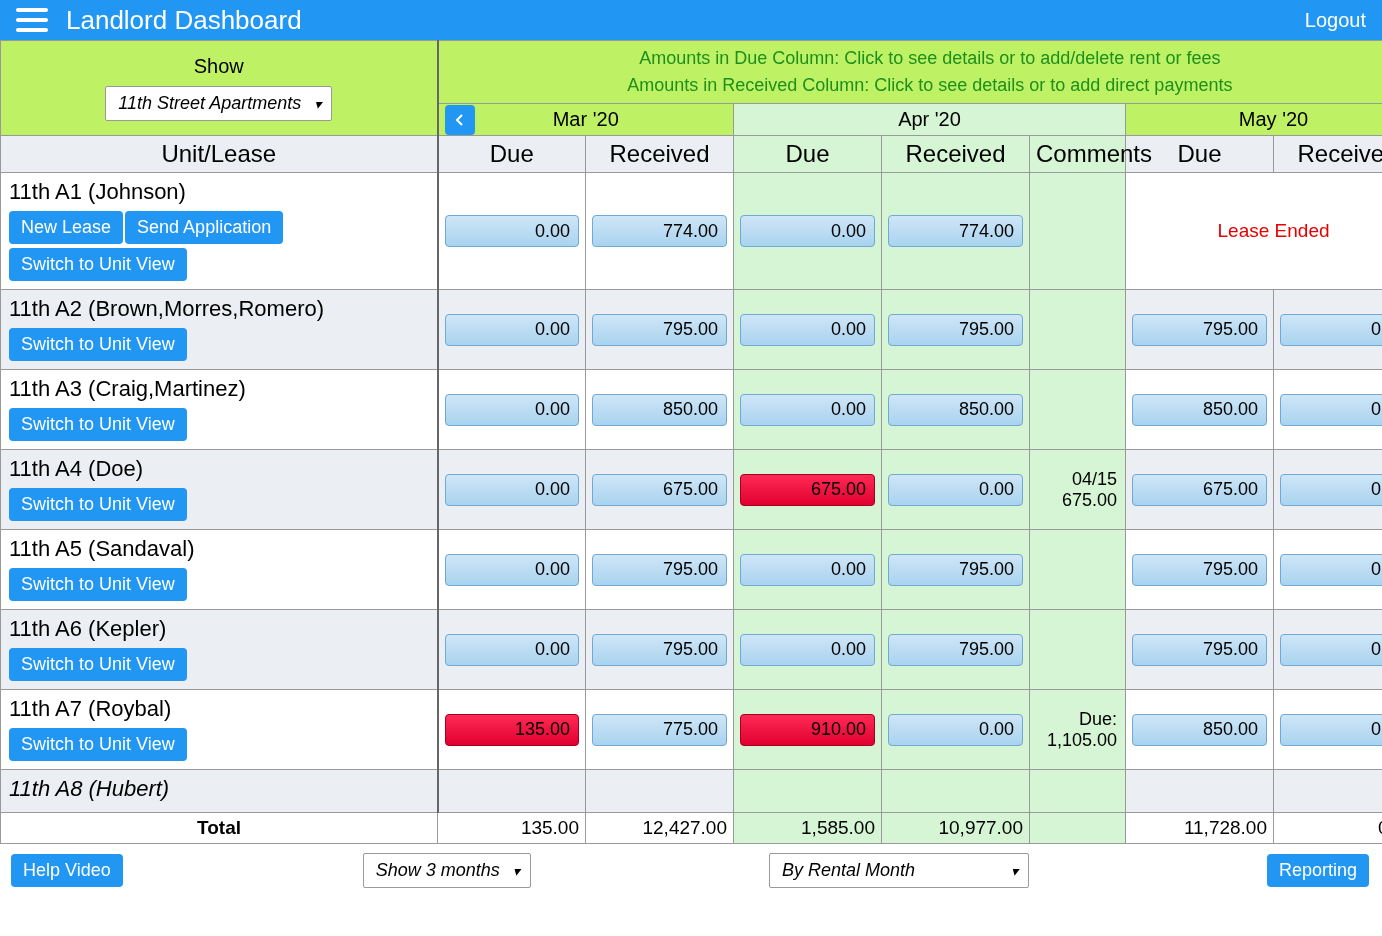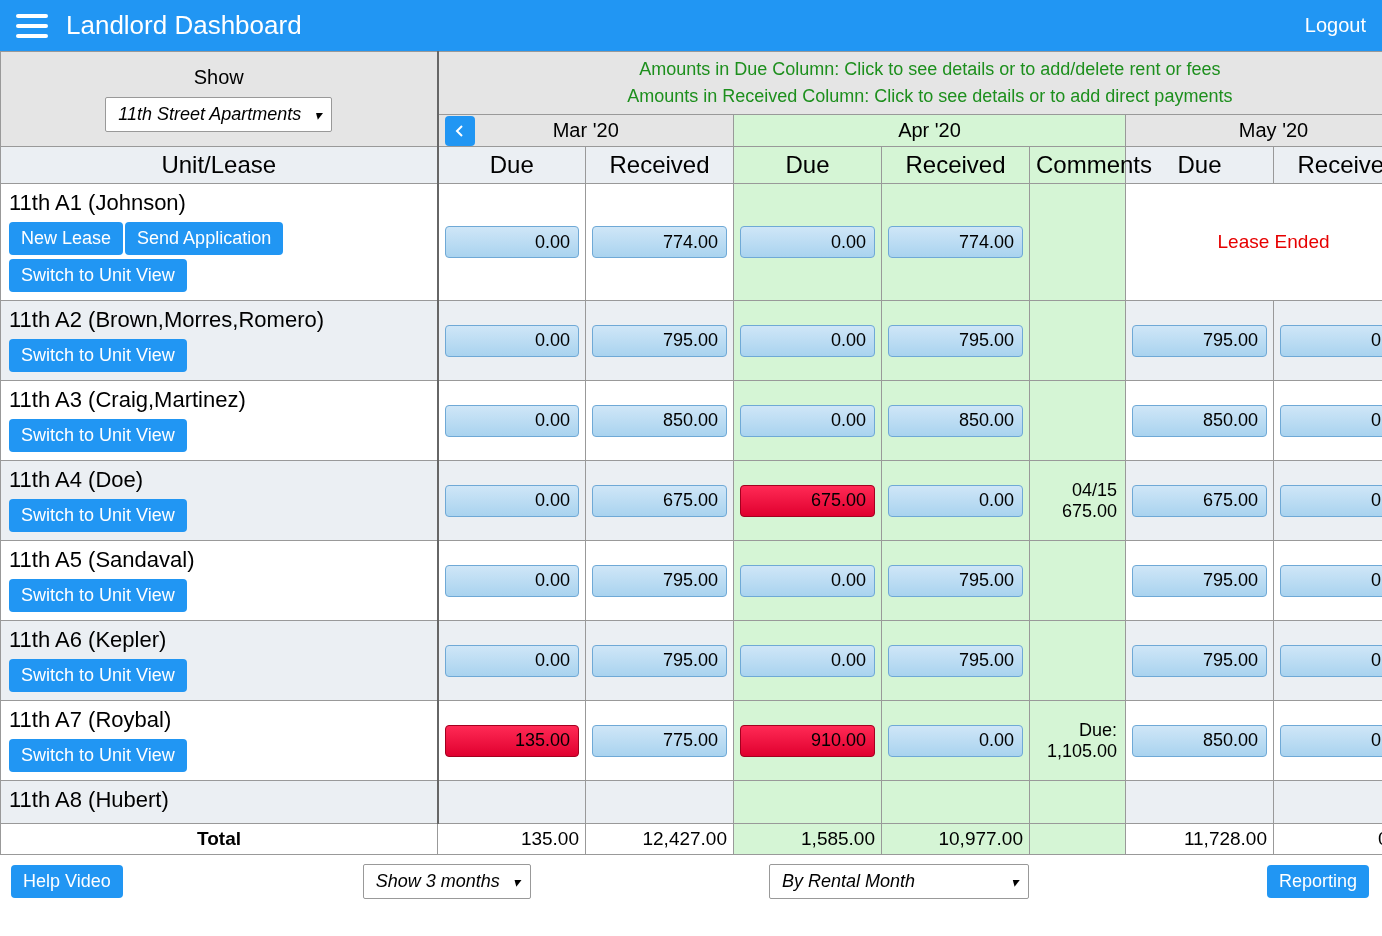--- a/index.html
+++ b/index.html
@@ -1,35 +1,35 @@
 <!DOCTYPE html>
 <html><head>
 <meta charset="utf-8">
 <style>
   * { box-sizing: border-box; margin: 0; padding: 0; }
   body { font-family: Arial, Helvetica, sans-serif; font-size: 18px; color: #000; background: #fff; }
 
   .topbar {
     background: #2196f3;
     color: #fff;
-    height: 51px;
+    height: 40px;
     display: flex;
     align-items: center;
     padding: 0 16px;
     justify-content: space-between;
   }
   .topbar-left { display: flex; align-items: center; gap: 18px; }
   .hamburger { width: 32px; height: 24px; display: flex; flex-direction: column; justify-content: space-between; cursor: pointer; }
   .hamburger span { display:block; height:4px; background:#fff; border-radius:2px; }
   .app-title { font-size: 26px; font-weight: 400; }
   .logout { font-size: 20px; cursor: pointer; }
 
   table.main { width: 100%; border-collapse: collapse; table-layout: fixed; }
   table.main td, table.main th { border: 1px solid #999; padding: 4px 6px; vertical-align: middle; }
-  .hdr { background: #e5e5e5; text-align: center; font-weight: 400; font-size: 20px; }
+  .hdr { background: #bef264; text-align: center; font-weight: 400; font-size: 20px; }
   .hdr-green { color: #1d8f1d; font-size: 18px; line-height: 1.5; }
   .month-hdr { position: relative; }
   .nav-arrow {
     position: absolute; top: 50%; transform: translateY(-50%);
     width: 30px; height: 30px; background: #2196f3; color:#fff;
     border-radius: 4px; display:flex; align-items:center; justify-content:center;
     cursor:pointer; font-size:18px;
   }
   .nav-left { left: 6px; }
   .subhdr { background:#ebeff3; text-align:center; font-size:24px; }
@@ -299,21 +299,21 @@
         </td>
         <td class="apr-col comment-cell">Due:<br>1,105.00</td>
         <td>
           <div class="amount-btn">850.00</div>
         </td>
         <td>
           <div class="amount-btn">0.00</div>
         </td>
       </tr>
       <tr class="row-alt">
-        <td class="left-col" style="border-right: 2px solid rgb(102, 102, 102);">
+        <td class="left-col" style="border-right: 2px solid rgb(102, 102, 102); font-style: italic;">
           <div class="unit-name">11th A8 (Hubert)</div>
         </td>
         <td></td>
         <td></td>
         <td class="apr-col"></td>
         <td class="apr-col"></td>
         <td class="apr-col"></td>
         <td></td>
         <td></td>
       </tr>

